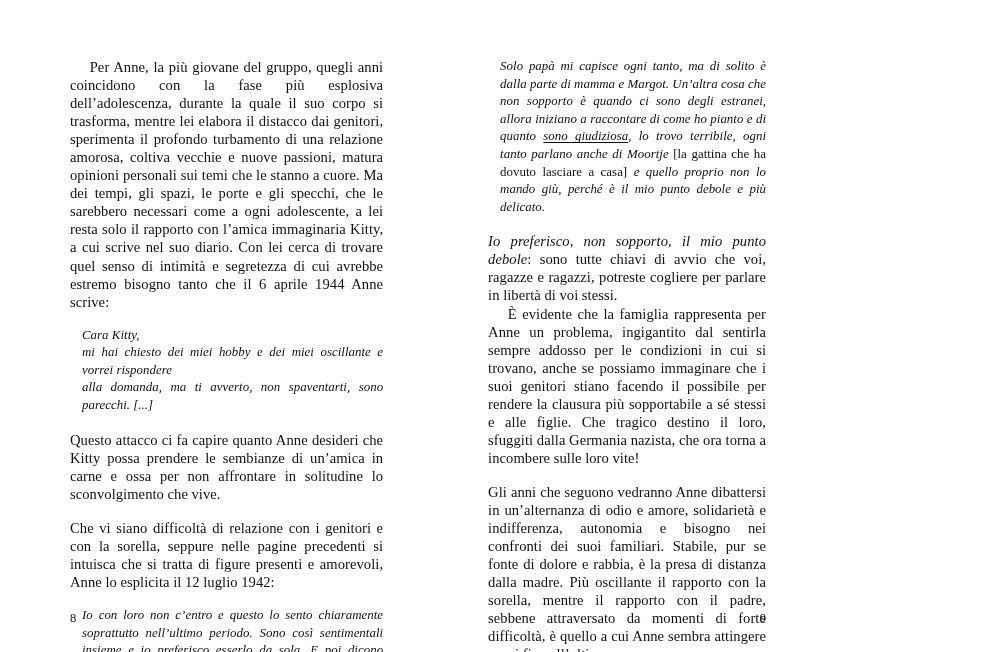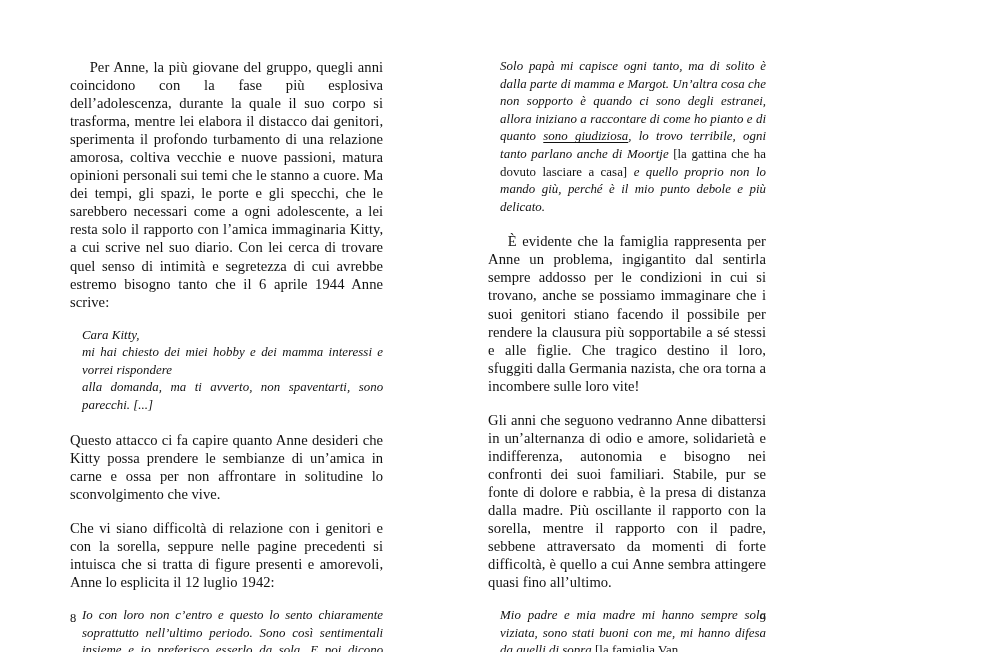--- a/index.html
+++ b/index.html
@@ -91,21 +91,21 @@
 
 <div class="spread">
 
   <div class="page page-left">
     <div class="textblock">
 
       <p class="body indent">Per Anne, la più giovane del gruppo, quegli anni coincidono con la fase più esplosiva dell’adolescenza, durante la quale il suo corpo si trasforma, mentre lei elabora il distacco dai genitori, sperimenta il profondo turbamento di una relazione amorosa, coltiva vecchie e nuove passioni, matura opinioni personali sui temi che le stanno a cuore. Ma dei tempi, gli spazi, le porte e gli specchi, che le sarebbero necessari come a ogni adolescente, a lei resta solo il rapporto con l’amica immaginaria Kitty, a cui scrive nel suo diario. Con lei cerca di trovare quel senso di intimità e segretezza di cui avrebbe estremo bisogno tanto che il 6 aprile 1944 Anne scrive:</p>
 
       <blockquote class="quote gap-before gap-after">
         <p>Cara Kitty,</p>
-        <p>mi hai chiesto dei miei hobby e dei mamma interessi e vorrei rispondere</p>
+        <p>mi hai chiesto dei miei hobby e dei miei oscillante e vorrei rispondere</p>
         <p>alla domanda, ma ti avverto, non spaventarti, sono parecchi. [...]</p>
       </blockquote>
 
       <p class="body">Questo attacco ci fa capire quanto Anne desideri che Kitty possa prendere le sembianze di un’amica in carne e ossa per non af­frontare in solitudine lo sconvolgimento che vive.</p>
 
       <p class="body gap-before">Che vi siano difficoltà di relazione con i genitori e con la sorella, seppure nelle pagine precedenti si intuisca che si tratta di figure presenti e amorevoli, Anne lo esplicita il 12 luglio 1942:</p>
 
       <blockquote class="quote gap-before">
         <p>Io con loro non c’entro e questo lo sento chiaramente soprattutto nell’ul­timo periodo. Sono così sentimentali insieme e io preferisco esserlo da sola. E poi dicono quanto stiamo bene insieme noi quattro, e che siamo legati da un’armonia particolare, ma che io non mi sento così, non lo considerano nemmeno per un secondo.</p>
       </blockquote>
@@ -115,20 +115,21 @@
     <div class="folio folio-left">8</div>
   </div>
 
   <div class="page page-right">
     <div class="textblock">
 
       <blockquote class="quote lead-quote gap-after">
         <p><span>Solo papà mi capisce ogni tanto, ma di solito è dalla parte di mamma e Margot. Un’altra cosa che non sopporto è quando ci sono degli estra­nei, allora iniziano a raccontare di come ho pianto e di quanto </span><span class="uline">sono giudiziosa</span><span>, lo trovo terribile, ogni tanto parlano anche di Moortje </span><span class="roman">[la gattina che ha dovuto lasciare a casa]</span><span> e quello proprio non lo mando giù, perché è il mio punto debole e più delicato.</span></p>
       </blockquote>
 
+      <p class="body"><em>Io preferisco, non sopporto, il mio punto debole</em><span>: sono tutte chiavi di avvio che voi, ragazze e ragazzi, potreste cogliere per parlare in libertà di voi stessi.</span></p>
 
       <p class="body indent">È evidente che la famiglia rappresenta per Anne un problema, ingigantito dal sentirla sempre addosso per le condizioni in cui si trovano, anche se possiamo immaginare che i suoi genitori stia­no facendo il possibile per rendere la clausura più sopportabile a sé stessi e alle figlie. Che tragico destino il loro, sfuggiti dalla Germania nazista, che ora torna a incombere sulle loro vite!</p>
 
       <p class="body gap-before">Gli anni che seguono vedranno Anne dibattersi in un’alternanza di odio e amore, solidarietà e indifferenza, autonomia e bisogno nei confronti dei suoi familiari. Stabile, pur se fonte di dolore e rabbia, è la presa di distanza dalla madre. Più oscillante il rap­porto con la sorella, mentre il rapporto con il padre, sebbene attraversato da momenti di forte difficoltà, è quello a cui Anne sembra attingere quasi fino all’ultimo.</p>
 
 
       <blockquote class="quote gap-before">
         <p><span>Mio padre e mia madre mi hanno sempre sola viziata, sono stati buoni con me, mi hanno difesa da quelli di sopra</span><span class="roman"> [la famiglia Van</span></p>
       </blockquote>
 

